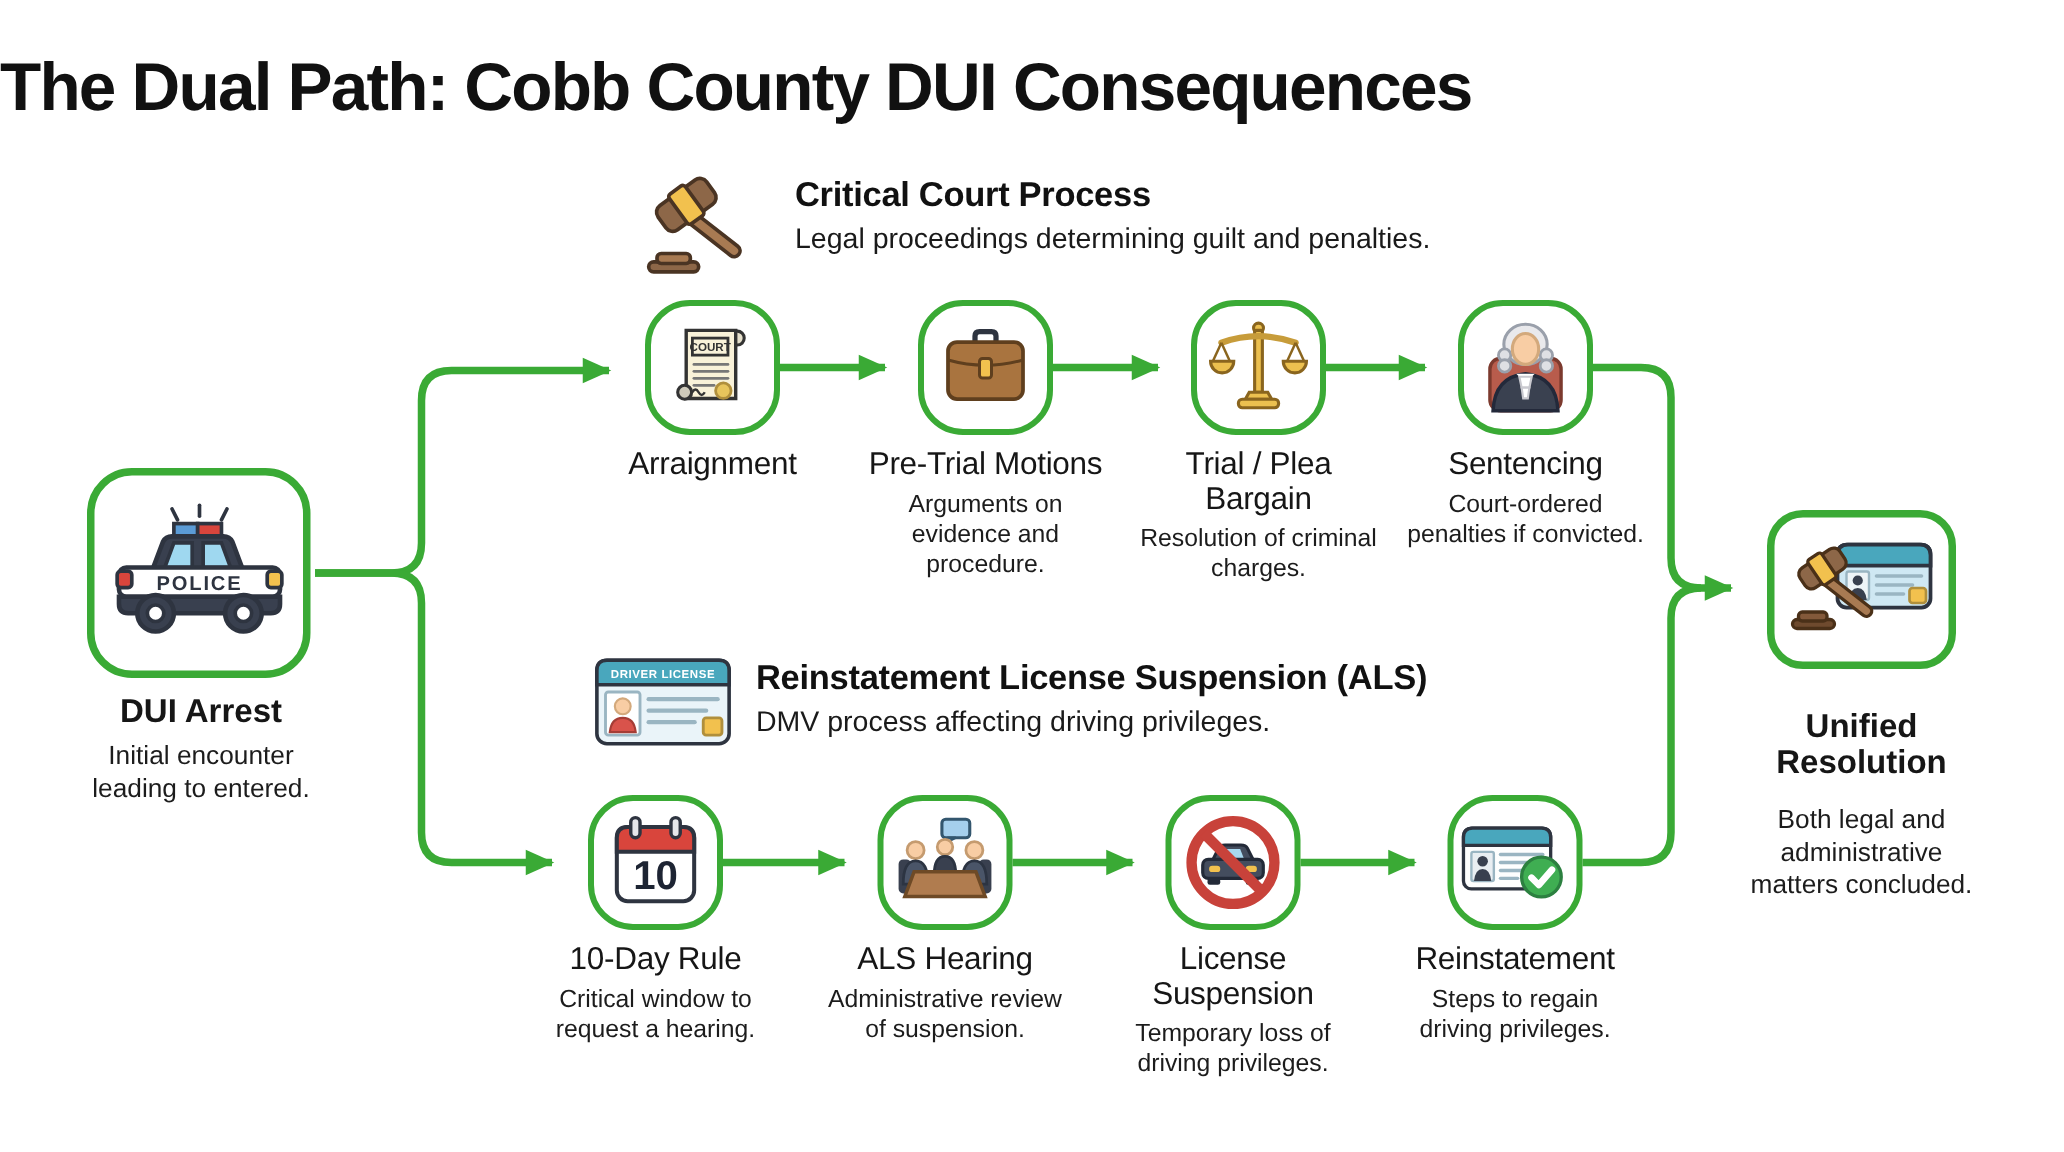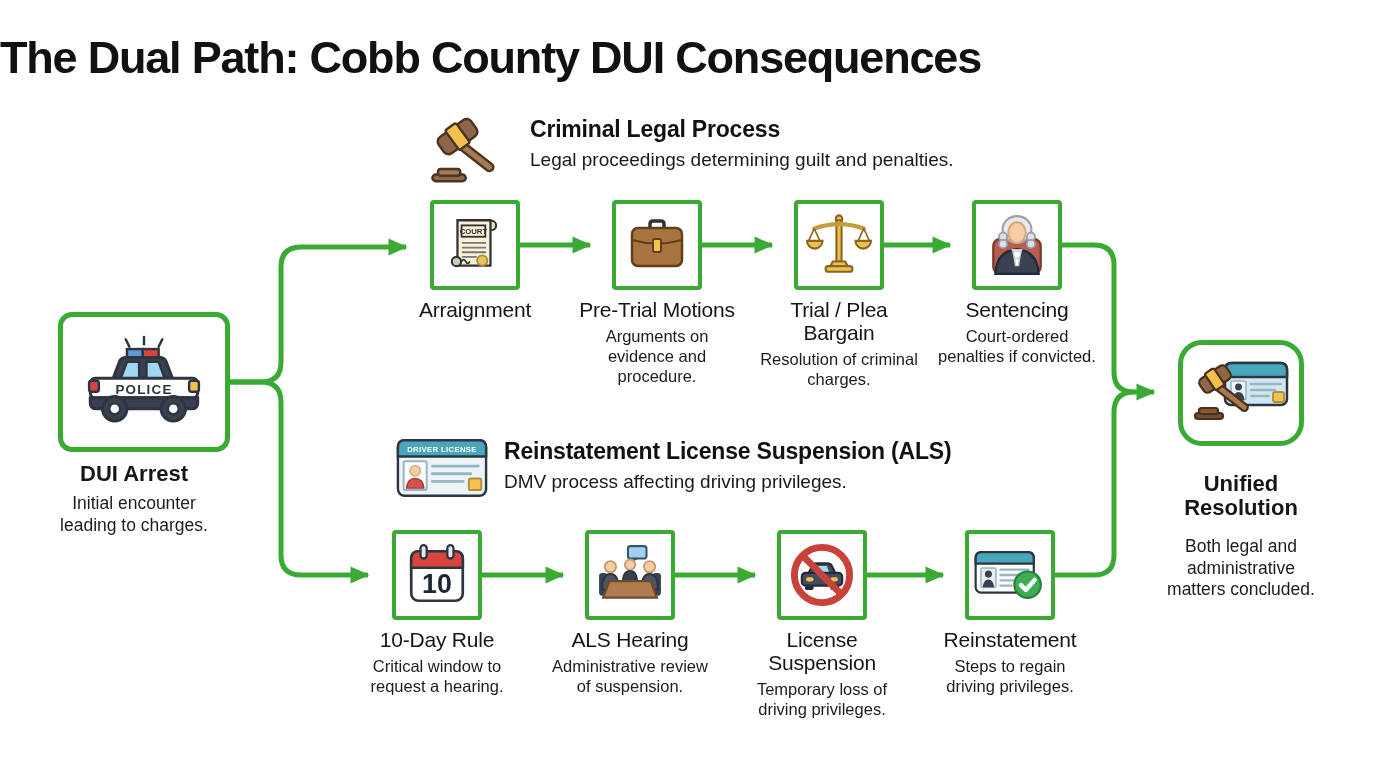--- a/index.html
+++ b/index.html
@@ -2,24 +2,24 @@
 <html><head>
 <meta charset="utf-8">
 <style>
   *{margin:0;padding:0;box-sizing:border-box}
   html,body{background:#fff}
   .canvas{position:relative;width:1376px;height:768px;background:#ffffff;overflow:hidden;
           font-family:"Liberation Sans",sans-serif;color:#161616}
   .main-title{position:absolute;top:32px;left:0;width:100%;text-align:left;
               font-size:45px;font-weight:700;letter-spacing:-1.2px;color:#111}
   .connectors{position:absolute;left:0;top:0;z-index:1}
-  .node{position:absolute;background:#fff;border:4.5px solid #3aaa35;border-radius:4px;
+  .node{position:absolute;background:#fff;border:4.5px solid #3aaa35;border-radius:30px;
         display:flex;align-items:center;justify-content:center;z-index:2}
   .step-node{width:90px;height:90px}
-  .start-node{width:172px;height:140px;border-width:5.5px;border-radius:14px}
+  .start-node{width:149px;height:140px;border-width:5.5px;border-radius:30px}
   .end-node{width:126px;height:106px;border-width:5px;border-radius:24px}
   .label{position:absolute;text-align:center;z-index:2}
   .step-label{width:190px}
   .step-title{font-size:21px;font-weight:400;line-height:1.1;letter-spacing:-0.2px}
   .t-narrow{max-width:128px;margin:0 auto}
   .step-desc{font-size:16.5px;line-height:1.22;margin:5px auto 0;max-width:158px;color:#1c1c1c}
   .big-title{font-size:22px;font-weight:700;line-height:1.1}
   .t-endnarrow{max-width:140px;margin:16px auto}
   .big-desc{font-size:17.5px;line-height:1.22;margin:7px auto 0;max-width:172px;color:#1c1c1c}
   .end-desc{max-width:180px}
@@ -74,39 +74,39 @@
       <rect x="5" y="38" width="8" height="9" rx="2" fill="#d9453c" stroke="#2e3440" stroke-width="2"></rect>
       <rect x="87" y="38" width="8" height="9" rx="2" fill="#f2c14e" stroke="#2e3440" stroke-width="2"></rect>
       <circle cx="26" cy="61" r="10" fill="#39404f" stroke="#2e3440" stroke-width="2.5"></circle>
       <circle cx="26" cy="61" r="4.5" fill="#ffffff" stroke="#2e3440" stroke-width="2"></circle>
       <circle cx="74" cy="61" r="10" fill="#39404f" stroke="#2e3440" stroke-width="2.5"></circle>
       <circle cx="74" cy="61" r="4.5" fill="#ffffff" stroke="#2e3440" stroke-width="2"></circle>
     </svg>
   </div>
   <div class="label" style="left:34px;top:462px;width:200px">
     <div class="big-title">DUI Arrest</div>
-    <div class="big-desc">Initial encounter leading to charges.</div>
+    <div class="big-desc">Initial encounter leading to entered.</div>
   </div>
 
   <div class="path-header" style="left:428px;top:112px">
     <svg width="80" height="74" viewBox="0 0 72 64">
       <g stroke="#4a3423" stroke-width="2.2" stroke-linejoin="round">
         <rect x="4" y="55" width="30" height="6" rx="3" fill="#8d6748"></rect>
         <rect x="9" y="50" width="20" height="6" rx="2.5" fill="#a87a52"></rect>
         <g transform="rotate(38 30 28)">
             <rect x="24" y="25" width="42" height="7" rx="3.5" fill="#a87a52"></rect>
           </g>
         <g transform="rotate(-36 26 20)">
           <rect x="8" y="12" width="36" height="18" rx="5" fill="#8d6748"></rect>
           <rect x="20" y="10" width="12" height="22" rx="2" fill="#f2c14e"></rect>
         </g>
       </g>
     </svg>
     <div class="header-text">
-      <div class="header-title">Criminal Legal Process</div>
+      <div class="header-title">Critical Court Process</div>
       <div class="header-sub">Legal proceedings determining guilt and penalties.</div>
     </div>
   </div>
 
   <div class="path-header" style="left:396px;top:436px">
     <svg width="92" height="64" viewBox="0 0 96 66">
       <rect x="2" y="4" width="92" height="58" rx="7" fill="#eaf4f9" stroke="#2e3440" stroke-width="2.5"></rect>
       <path d="M2 11 Q2 4 9 4 H87 Q94 4 94 11 V21 H2 Z" fill="#49a7bd" stroke="#2e3440" stroke-width="2.5"></path>
       <text x="48" y="16.5" font-size="8" font-weight="bold" fill="#ffffff" text-anchor="middle" letter-spacing="0.4">DRIVER LICENSE</text>
       <rect x="8" y="26" width="24" height="30" rx="2" fill="#ffffff" stroke="#9ab5c2" stroke-width="2"></rect>

